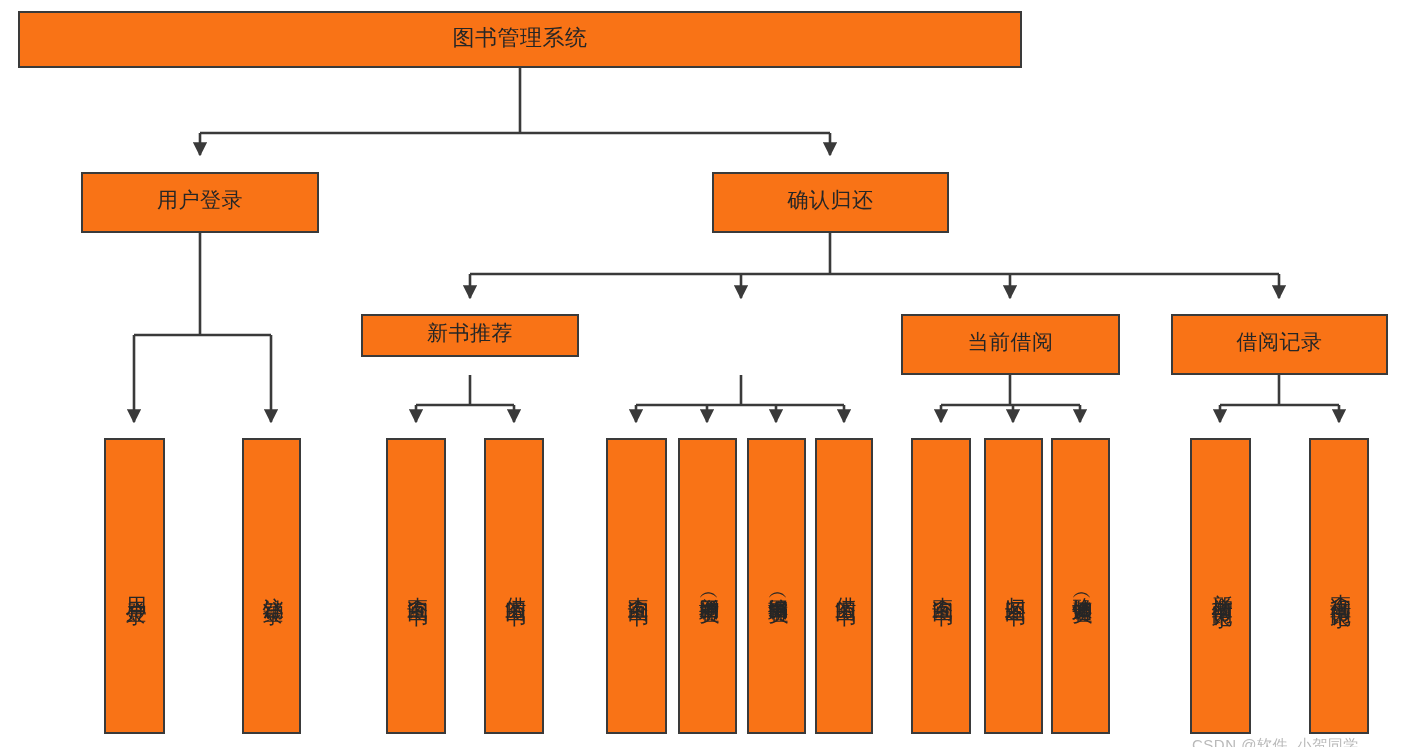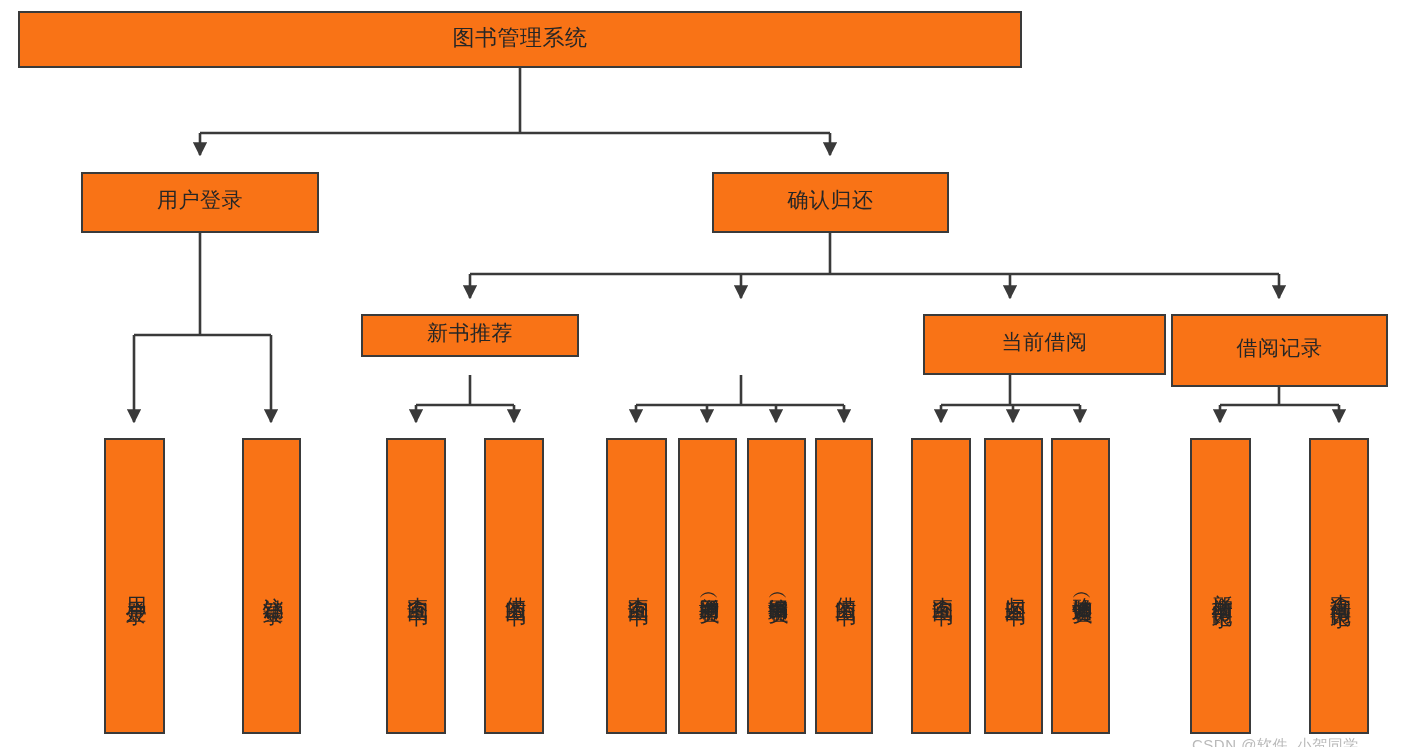--- a/index.html
+++ b/index.html
@@ -134,24 +134,24 @@
   <div class="node horiz" style="left:81px;top:172px;width:238px;height:61px;">
     <span class="label">用户登录</span>
   </div>
   <div class="node horiz" style="left:712px;top:172px;width:237px;height:61px;">
     <span class="label">确认归还</span>
   </div>
 
   <div class="node horiz" style="left:361px;top:314px;width:218px;height:43px;">
     <span class="label">新书推荐</span>
   </div>
-  <div class="node horiz" style="left:901px;top:314px;width:243px;height:61px;margin-left:22px;">
+  <div class="node horiz" style="left:901px;top:314px;width:219px;height:61px;">
     <span class="label">当前借阅</span>
   </div>
-  <div class="node horiz" style="left:1171px;top:314px;width:217px;height:73px;">
+  <div class="node horiz" style="left:1171px;top:314px;width:217px;height:61px;">
     <span class="label">借阅记录</span>
   </div>
 
   <div class="node vert" style="left:104px;top:438px;width:61px;height:296px;">
     <span class="label">用户登录</span>
   </div>
   <div class="node vert" style="left:242px;top:438px;width:59px;height:296px;">
     <span class="label">注销登录</span>
   </div>
 

